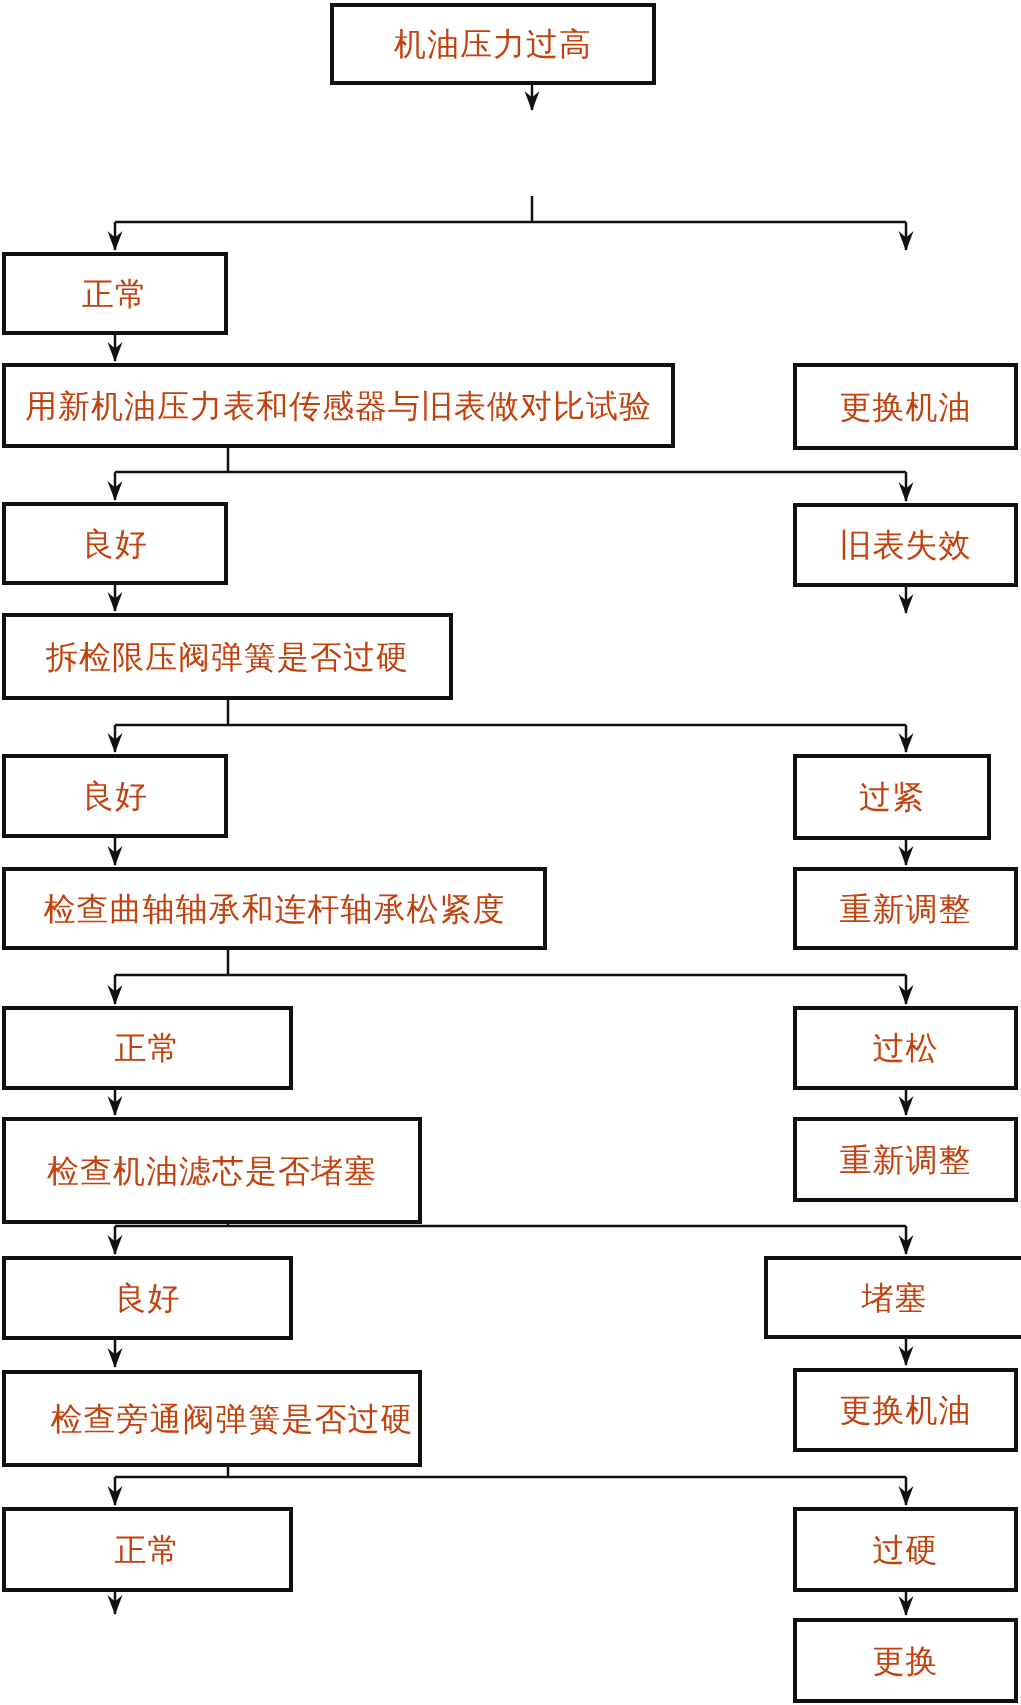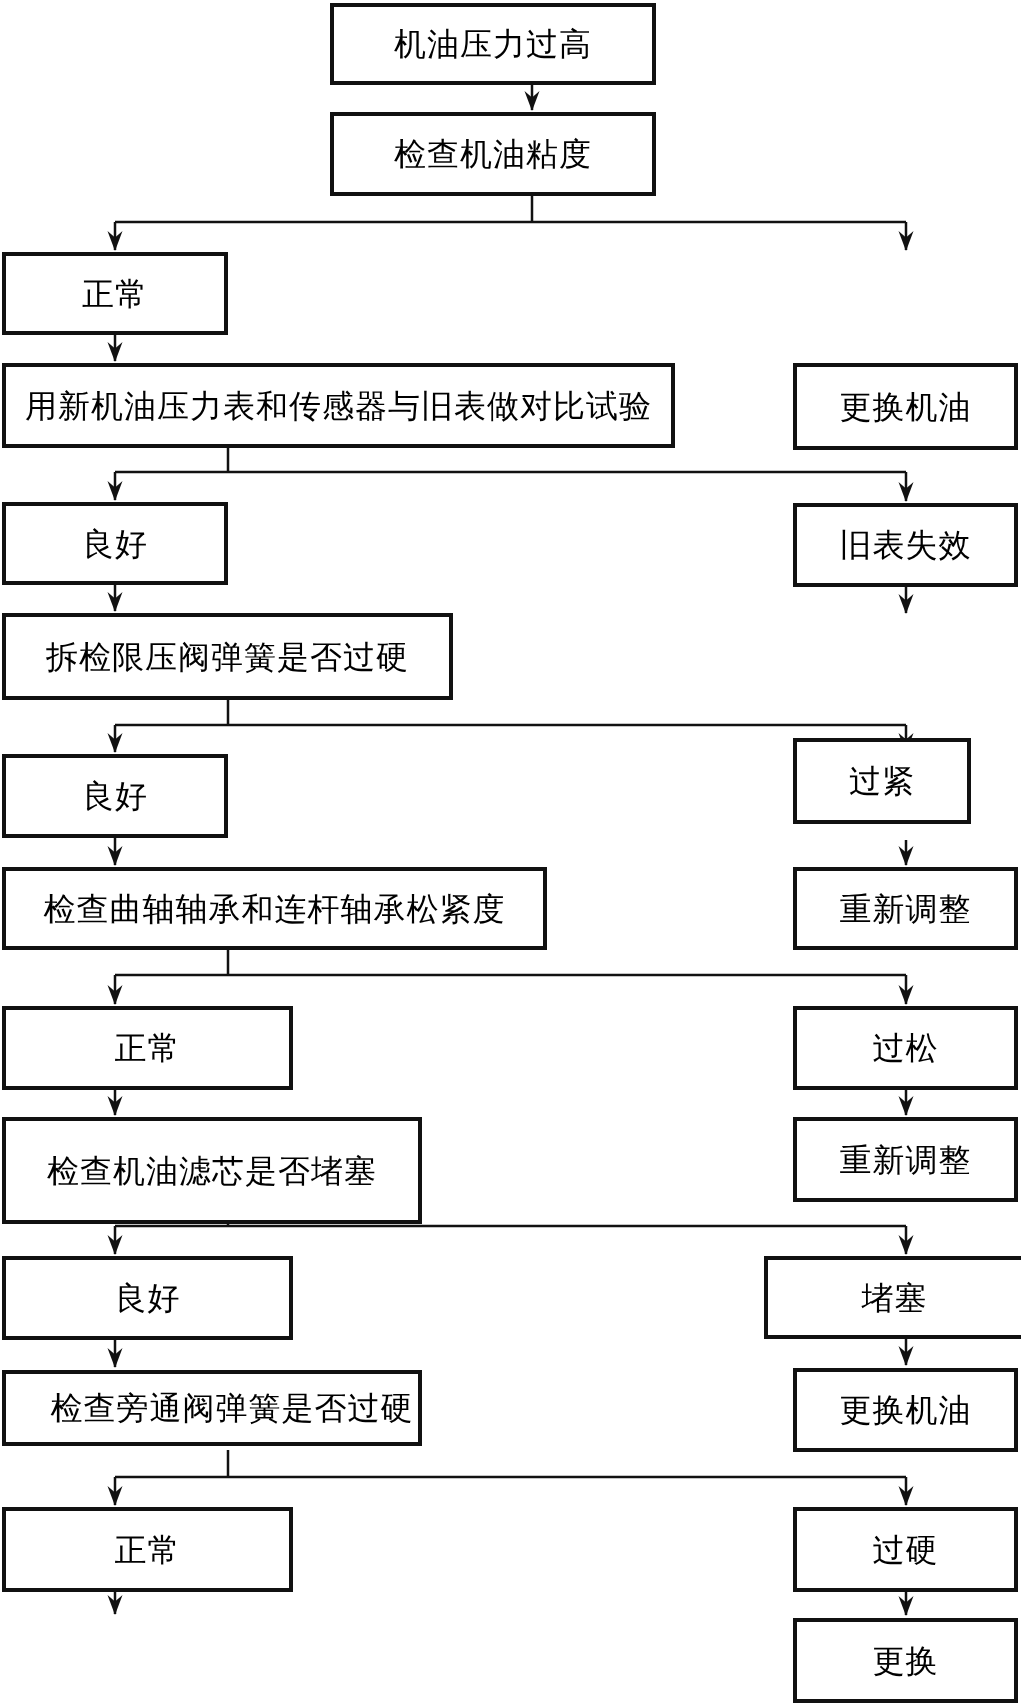--- a/index.html
+++ b/index.html
@@ -1,21 +1,21 @@
 <!DOCTYPE html>
 <html><head>
 <meta charset="utf-8">
 <style>
   html,body{margin:0;padding:0;background:#ffffff;}
   #canvas{
     position:relative;
     width:1021px;height:1705px;
     background:#ffffff;
     font-family:Liberation Serif, serif;
-    color:#000000;
+    color:#c2410c;
     overflow:hidden;
   }
   #wires{position:absolute;left:0;top:0;width:1021px;height:1705px;}
   .ln{stroke:#111111;stroke-width:2.5;fill:none;}
   .node{
     position:absolute;
     box-sizing:border-box;
     border:4px solid #111111;
     background:#ffffff;
     display:flex;align-items:center;justify-content:center;
@@ -74,48 +74,47 @@
 
     <path class="ln" d="M228,1450 L228,1477 M115,1477 L906,1477"></path>
     <path class="ln" d="M115,1477 L115,1505" marker-end="url(#ah)"></path>
     <path class="ln" d="M906,1477 L906,1505" marker-end="url(#ah)"></path>
 
     <path class="ln" d="M115,1592 L115,1614" marker-end="url(#ah)"></path>
     <path class="ln" d="M906,1592 L906,1615" marker-end="url(#ah)"></path>
   </svg>
 
   <div class="node" style="left:330px;top:3px;width:326px;height:82px;">机油压力过高</div>
-  <div class="node" style="left:330px;top:112px;width:326px;height:84px;">检查机油粘度</div>
 
   <div class="node" style="left:2px;top:252px;width:226px;height:83px;">正常</div>
 
   <div class="node" style="left:2px;top:363px;width:673px;height:85px;">用新机油压力表和传感器与旧表做对比试验</div>
   <div class="node" style="left:793px;top:363px;width:225px;height:87px;">更换机油</div>
 
   <div class="node" style="left:2px;top:502px;width:226px;height:83px;">良好</div>
   <div class="node" style="left:793px;top:503px;width:225px;height:84px;">旧表失效</div>
 
   <div class="node" style="left:2px;top:613px;width:451px;height:87px;">拆检限压阀弹簧是否过硬</div>
 
   <div class="node" style="left:2px;top:754px;width:226px;height:84px;">良好</div>
-  <div class="node" style="left:793px;top:738px;width:178px;height:86px;">过紧</div>
+  <div class="node" style="left:793px;top:754px;width:198px;height:86px;">过紧</div>
 
   <div class="node" style="left:2px;top:867px;width:545px;height:83px;">检查曲轴轴承和连杆轴承松紧度</div>
   <div class="node" style="left:793px;top:867px;width:225px;height:83px;">重新调整</div>
 
   <div class="node" style="left:2px;top:1006px;width:291px;height:84px;">正常</div>
   <div class="node" style="left:793px;top:1006px;width:225px;height:84px;">过松</div>
 
   <div class="node" style="left:2px;top:1117px;width:420px;height:107px;">检查机油滤芯是否堵塞</div>
   <div class="node" style="left:793px;top:1117px;width:225px;height:85px;">重新调整</div>
 
   <div class="node" style="left:2px;top:1256px;width:291px;height:84px;">良好</div>
   <div class="node" style="left:764px;top:1256px;width:261px;height:83px;">堵塞</div>
 
-  <div class="node" style="left:2px;top:1370px;width:420px;height:76px;padding-left:40px;">检查旁通阀弹簧是否过硬</div>
+  <div class="node" style="left:2px;top:1370px;width:420px;height:97px;padding-left:40px;">检查旁通阀弹簧是否过硬</div>
   <div class="node" style="left:793px;top:1368px;width:225px;height:84px;">更换机油</div>
 
   <div class="node" style="left:2px;top:1507px;width:291px;height:85px;">正常</div>
   <div class="node" style="left:793px;top:1507px;width:225px;height:85px;">过硬</div>
 
   <div class="node" style="left:793px;top:1618px;width:225px;height:85px;">更换</div>
 
 </div>
 
 </body></html>

